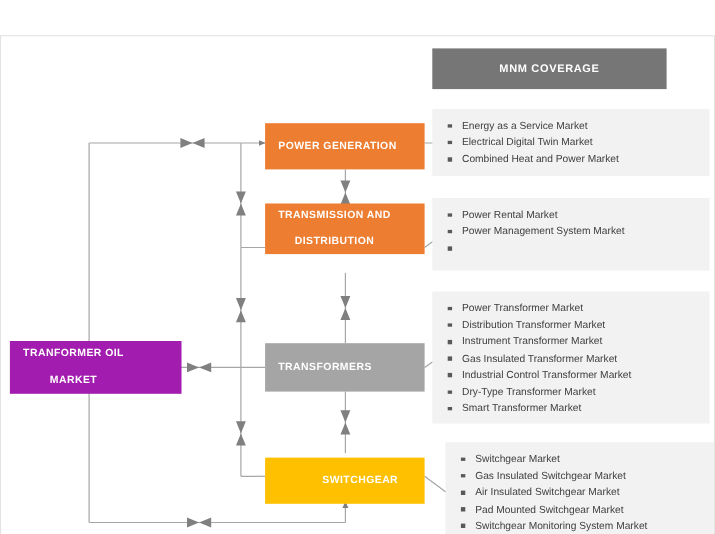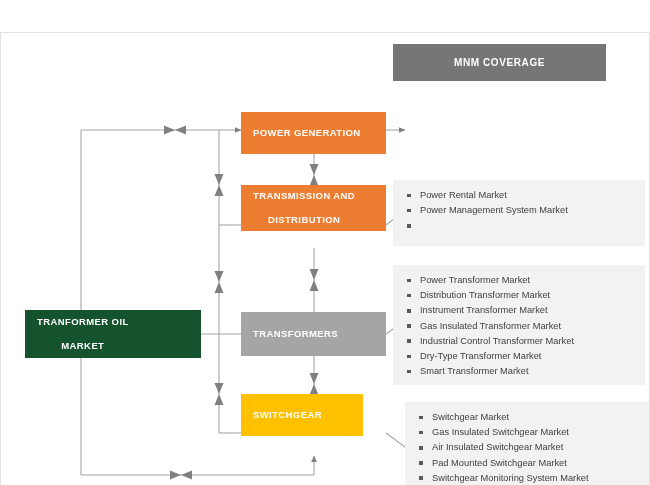--- a/index.html
+++ b/index.html
@@ -39,43 +39,44 @@
     color: #ffffff;
     font-weight: bold;
     letter-spacing: .4px;
     line-height: 1.25;
     box-sizing: border-box;
     z-index: 3;
   }
   .node span { display: block; padding: 0 6px; }
 
   #node-root {
-    left: 24px;  top: 277px;  width: 176px; height: 48px;
-    background: #14532d;
+    left: 8px;  top: 277px;  width: 156px; height: 48px;
+    background: #a21caf;
     font-size: 9.5px;
   }
   #node-power-generation {
     left: 240px; top: 79px;  width: 145px; height: 42px;
     background: #ed7d31;
     font-size: 9.5px;
   }
   #node-transmission-distribution {
     left: 240px; top: 152px; width: 145px; height: 46px;
     background: #ed7d31;
     font-size: 9.5px;
   }
   #node-transformers {
     left: 240px; top: 279px; width: 145px; height: 44px;
     background: #a5a5a5;
     font-size: 9.5px;
   }
   #node-switchgear {
-    left: 240px; top: 361px; width: 122px; height: 42px;
+    left: 240px; top: 383px; width: 145px; height: 42px;
     background: #ffc000;
     font-size: 9.5px;
+    padding-left: 40px;
   }
 
   
   #coverage-header {
     position: absolute;
     left: 392px; top: 11px; width: 213px; height: 37px;
     background: #767676;
     color: #ffffff;
     display: flex;
     align-items: center;
@@ -205,20 +206,27 @@
       <span>TRANSFORMERS</span>
     </span>
   </div>
 
   <div class="node" id="node-switchgear">
     <span>
       <span>SWITCHGEAR</span>
     </span>
   </div>
 
+  <div class="panel" id="panel-power-generation">
+    <ul>
+        <li><span class="bullet"></span><span>Energy as a Service Market</span></li>
+        <li><span class="bullet"></span><span>Electrical Digital Twin Market</span></li>
+        <li><span class="bullet"></span><span>Combined Heat and Power Market</span></li>
+      </ul>
+  </div>
 
   <div class="panel" id="panel-transmission-distribution">
     <ul>
         <li><span class="bullet"></span><span>Power Rental Market</span></li>
         <li><span class="bullet"></span><span>Power Management System Market</span></li>
         <li><span class="bullet"></span></li>
       </ul>
   </div>
 
   <div class="panel" id="panel-transformers">

